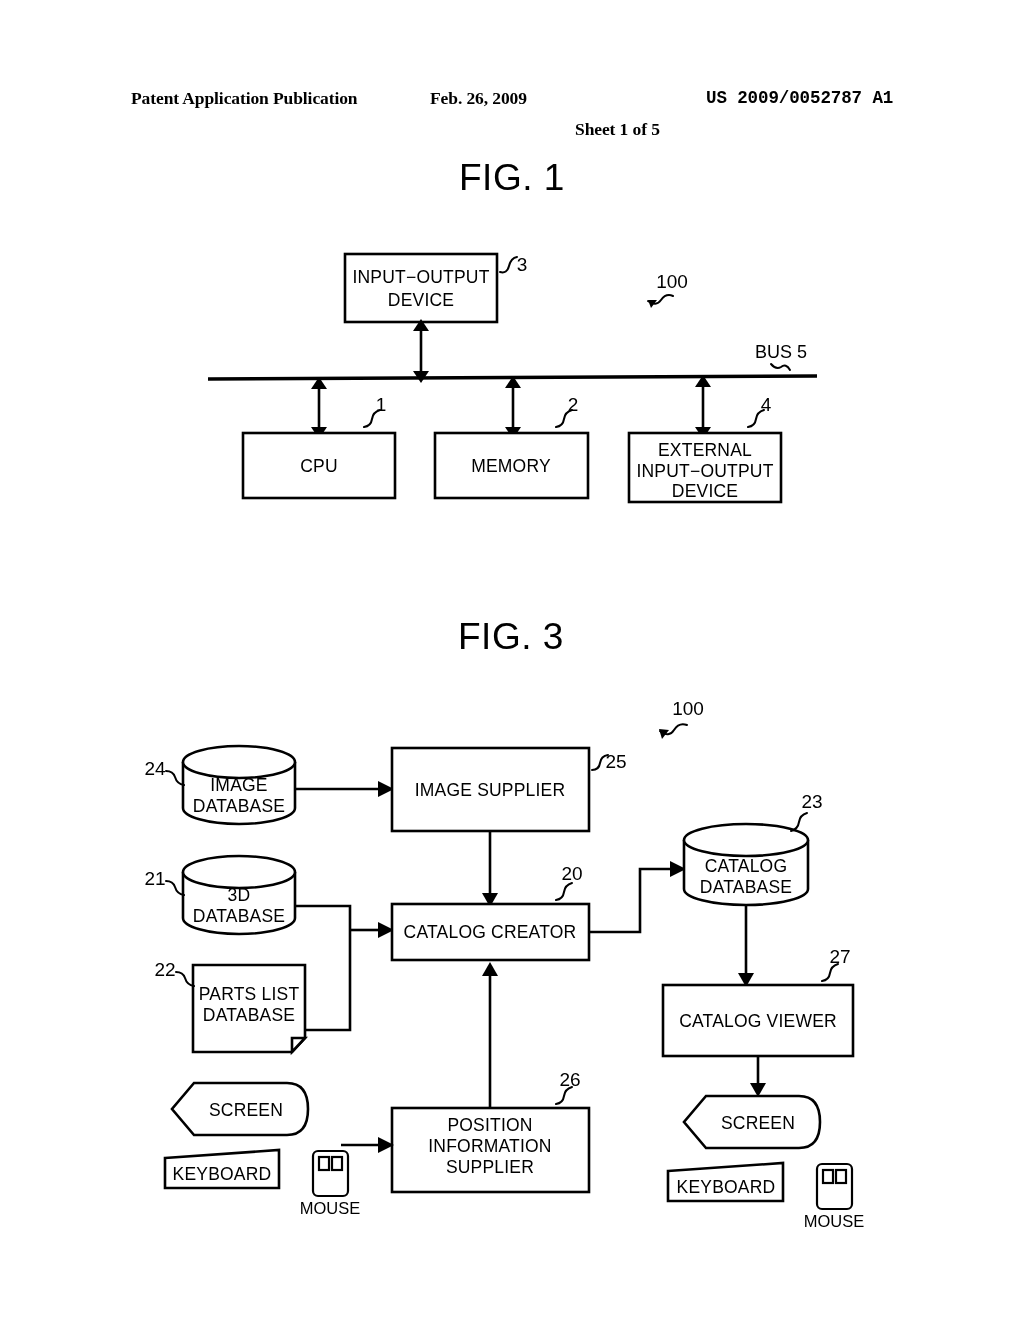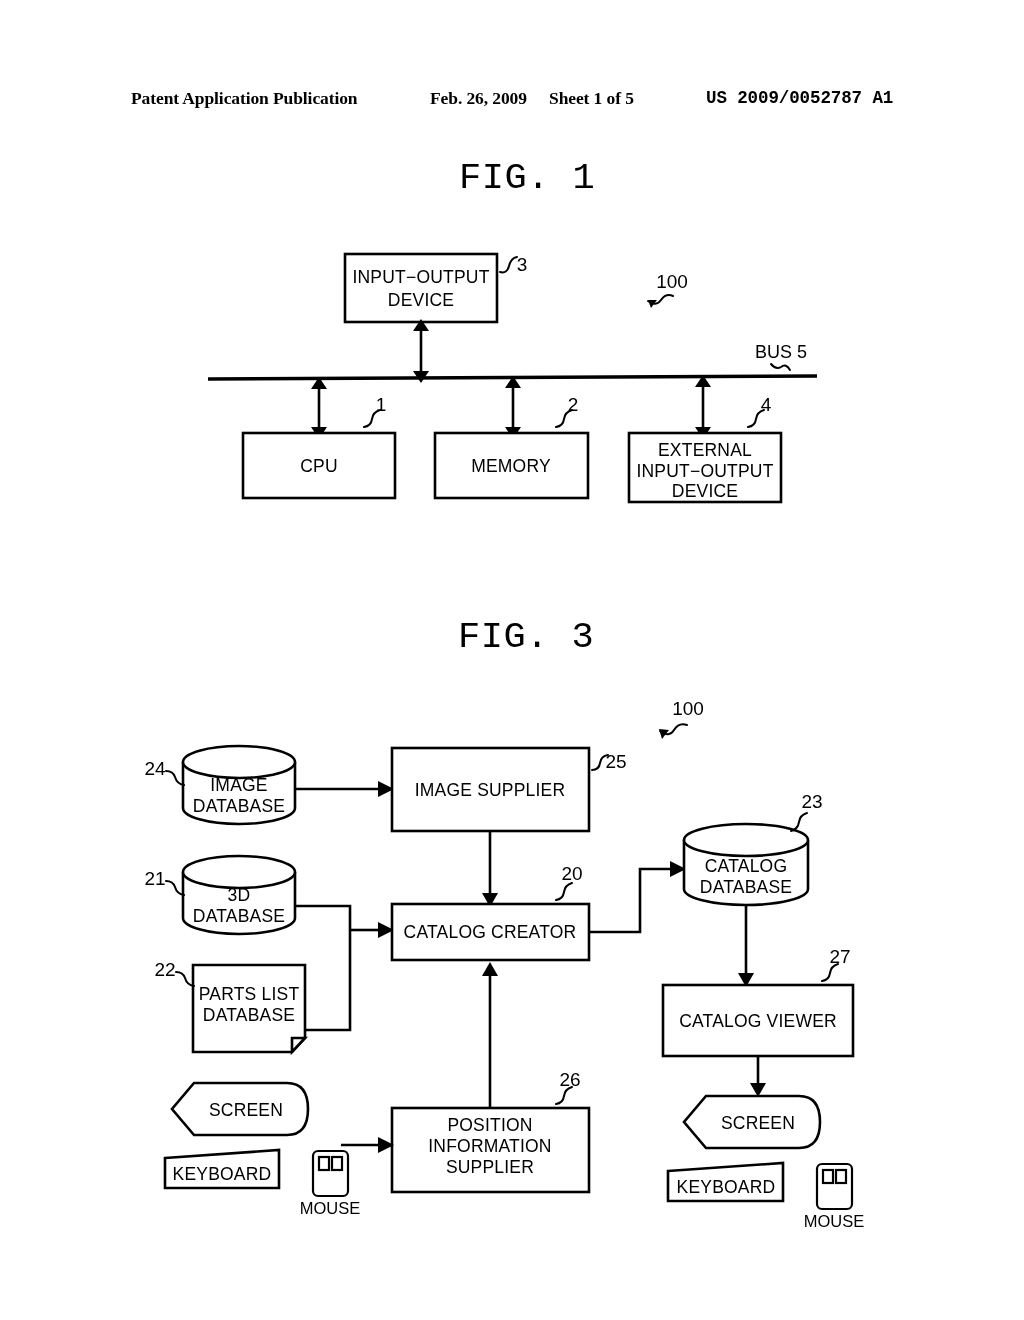--- a/index.html
+++ b/index.html
@@ -31,27 +31,27 @@
     height: 26px;
     font-family: "Liberation Serif", serif;
     font-weight: bold;
     font-size: 17.5px;
     letter-spacing: -0.1px;
     white-space: nowrap;
   }
   .header span { position: absolute; top: 0; }
   .hdr-pub   { left: 131px; }
   .hdr-date  { left: 430px; }
-  .hdr-sheet { left: 549px; }
+  .hdr-sheet { left: 575px; margin-top: 31px; }
   .hdr-num   { left: 706px; font-family: Liberation Mono, monospace; }
 
   
   .fig-title {
     position: absolute;
-    font-family: Liberation Mono, monospace;
+    font-family: Liberation Sans, sans-serif;
     font-size: 37px;
     letter-spacing: 0.5px;
     white-space: nowrap;
   }
   #fig1-title { left: 459px; top: 157px; }
   #fig2-title { left: 458px; top: 616px; }
 
   
   svg.canvas {
     position: absolute;

